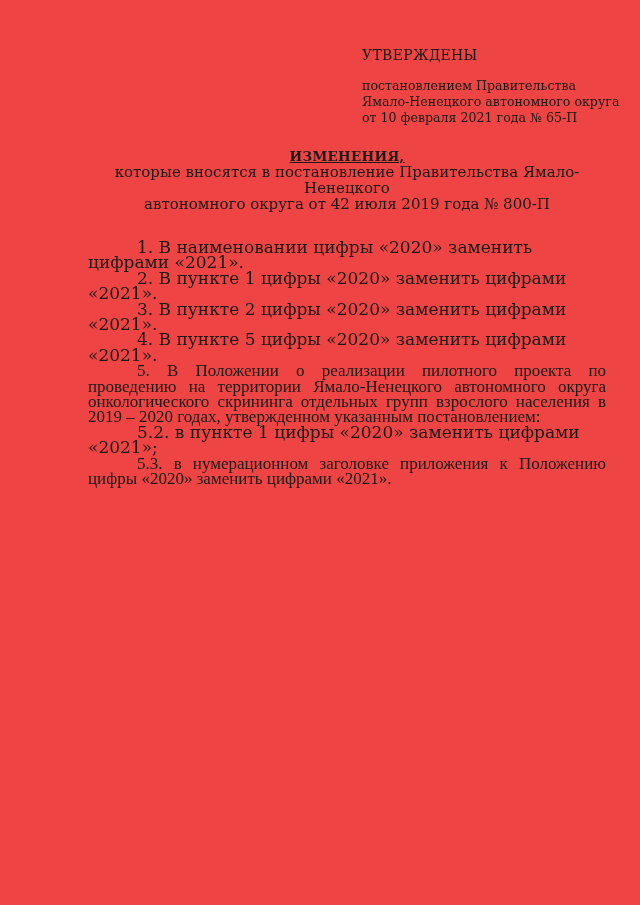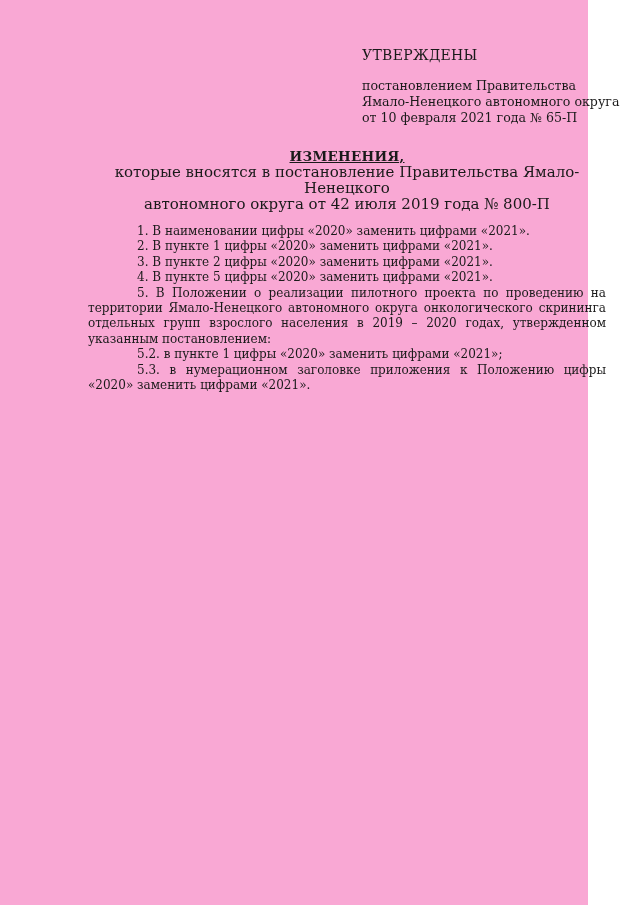--- a/index.html
+++ b/index.html
@@ -11,23 +11,23 @@
       width: 640px;
       height: 905px;
       position: relative;
       overflow: hidden;
       font-family: "DejaVu Serif", "Liberation Serif", serif;
       color: #1a1a1a;
     }
     .page {
       position: absolute;
       left: 0; top: 0;
-      width: 588px;
+      width: 640px;
       height: 905px;
-      background: #f9a8d4;
+      background: #ef4444;
     }
     .approval {
       position: absolute;
       left: 362px;
       top: 47px;
       font-size: 13px;
       line-height: 16px;
     }
     .approval .stamp {
       font-size: 14px;
@@ -54,35 +54,36 @@
       text-decoration: underline;
     }
     .title-block .subtitle {
       font-size: 15px;
       line-height: 16px;
     }
     .body-text {
       position: absolute;
       left: 88px;
       width: 518px;
-      top: 224px;
-      font-size: 12px;
+      top: 240px;
+      font-size: 17px;
       line-height: 15.4px;
     }
     .para {
       text-indent: 49px;
       text-align: justify;
       margin: 0;
     }
     .para.short {
       text-align: left;
     }
     .para.last {
       text-align: justify;
       text-align-last: left;
+      font-family: Liberation Serif, serif;
     }
   </style>
 </head>
 <body>
 
 <div class="page">
 
   <div class="approval">
     <div class="stamp">УТВЕРЖДЕНЫ</div>
     <div class="line">постановлением Правительства</div>

